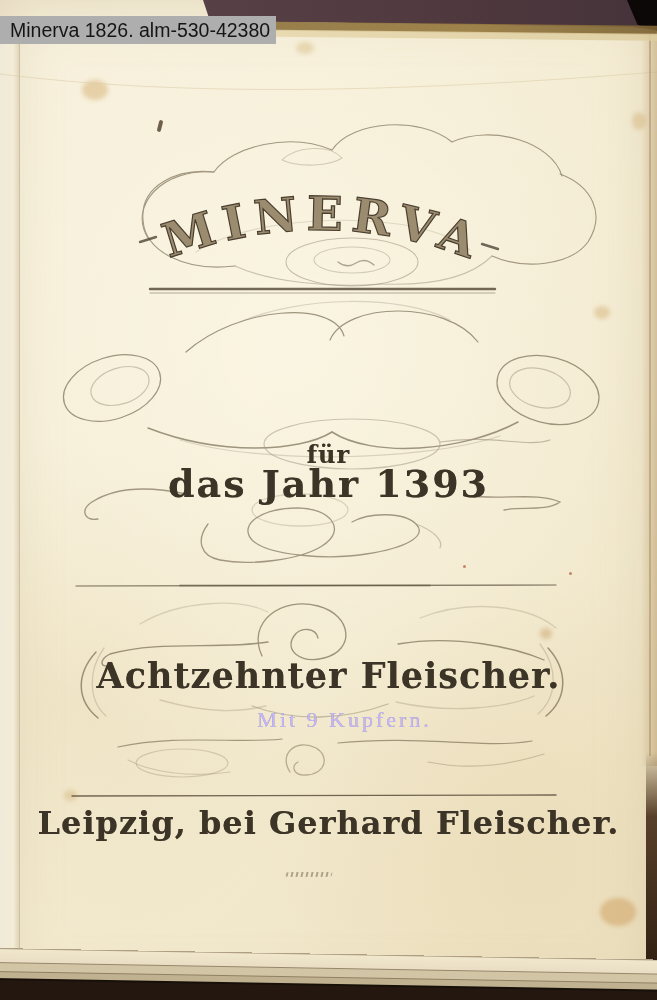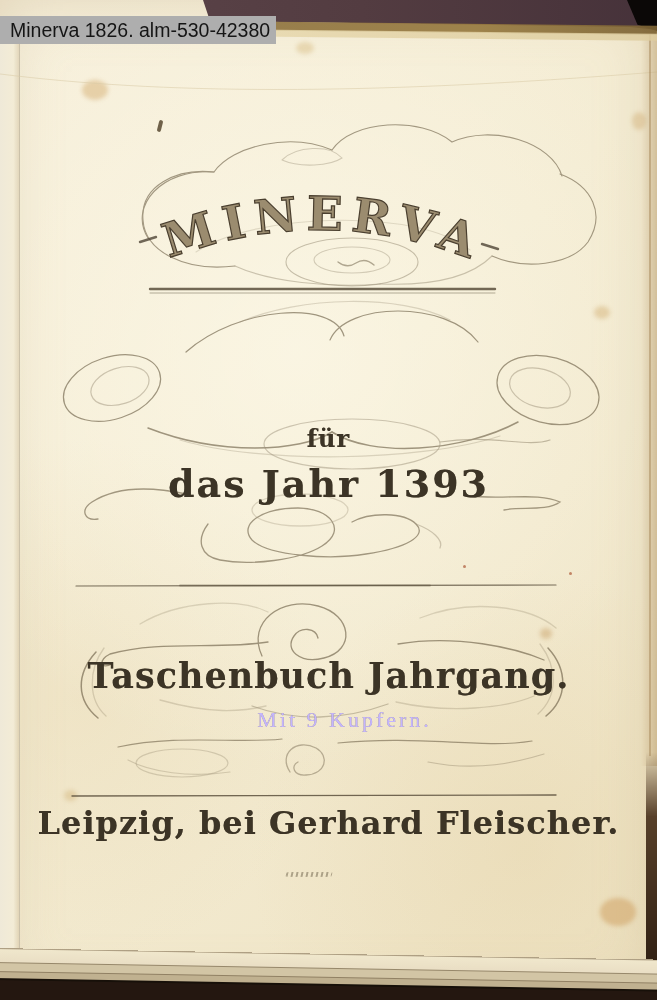--- a/index.html
+++ b/index.html
@@ -74,21 +74,21 @@
     margin-top:16px;
   }
   
   svg.engraving{position:absolute; inset:0;}
   .etext{
     position:absolute; left:0; width:657px; text-align:center;
     color:var(--ink,#3c3426); font-weight:bold;
     text-shadow:0 0 .6px rgba(62,52,36,.55);
   }
   .t-series  {top:349px; font-size:54px; letter-spacing:4px;}
-  .t-fuer    {top:424px; font-size:24px; letter-spacing:1px;}
+  .t-fuer    {top:440px; font-size:24px; letter-spacing:1px;}
   .t-jahr    {top:461px; font-size:38px; letter-spacing:2px;}
   .t-edition {top:655px; font-size:35px; letter-spacing:1px;}
   .t-plates  {top:707px; font-size:22px; font-family:"Liberation Serif",serif; font-weight:normal; letter-spacing:3px; color:#c4b5fd;margin-left:16px;}
   .t-imprint {top:804px; font-size:32px; letter-spacing:1px;}
   
   .stain{position:absolute; border-radius:50%; filter:blur(2px);}
   .s1{left:82px;  top:80px;  width:26px; height:20px; background:rgba(213,176,115,.5);}
   .s2{left:594px; top:306px; width:16px; height:13px; background:rgba(205,164,100,.40);}
   .s3{left:540px; top:628px; width:12px; height:11px; background:rgba(196,152,92,.42);}
   .s4{left:600px; top:898px; width:36px; height:28px; background:rgba(207,163,100,.55);}
@@ -212,21 +212,21 @@
       <path d="M128,760 C150,772 190,778 230,772" opacity=".4"></path>
     </g>
 
     <g stroke="#5a4f3c">
       <path d="M72,796 L556,795" stroke-width="1.4" opacity=".85"></path>
     </g>
   </svg>
 
   <div class="etext t-fuer">für</div>
   <div class="etext t-jahr">das Jahr 1393</div>
-  <div class="etext t-edition">Taschenbuch Jahrgang.</div>
+  <div class="etext t-edition">Achtzehnter Fleischer.</div>
   <div class="etext t-plates">Mit 9 Kupfern.</div>
   <div class="etext t-imprint">Leipzig, bei Gerhard Fleischer.</div>
   <div class="engraver-mark"></div>
 
   <div class="right-shade"></div>
   <div class="right-line"></div>
   <div class="right-dark"></div>
   <div class="spine-band"></div>
   <div class="spine-black"></div>
   <div class="band-olive"></div>

